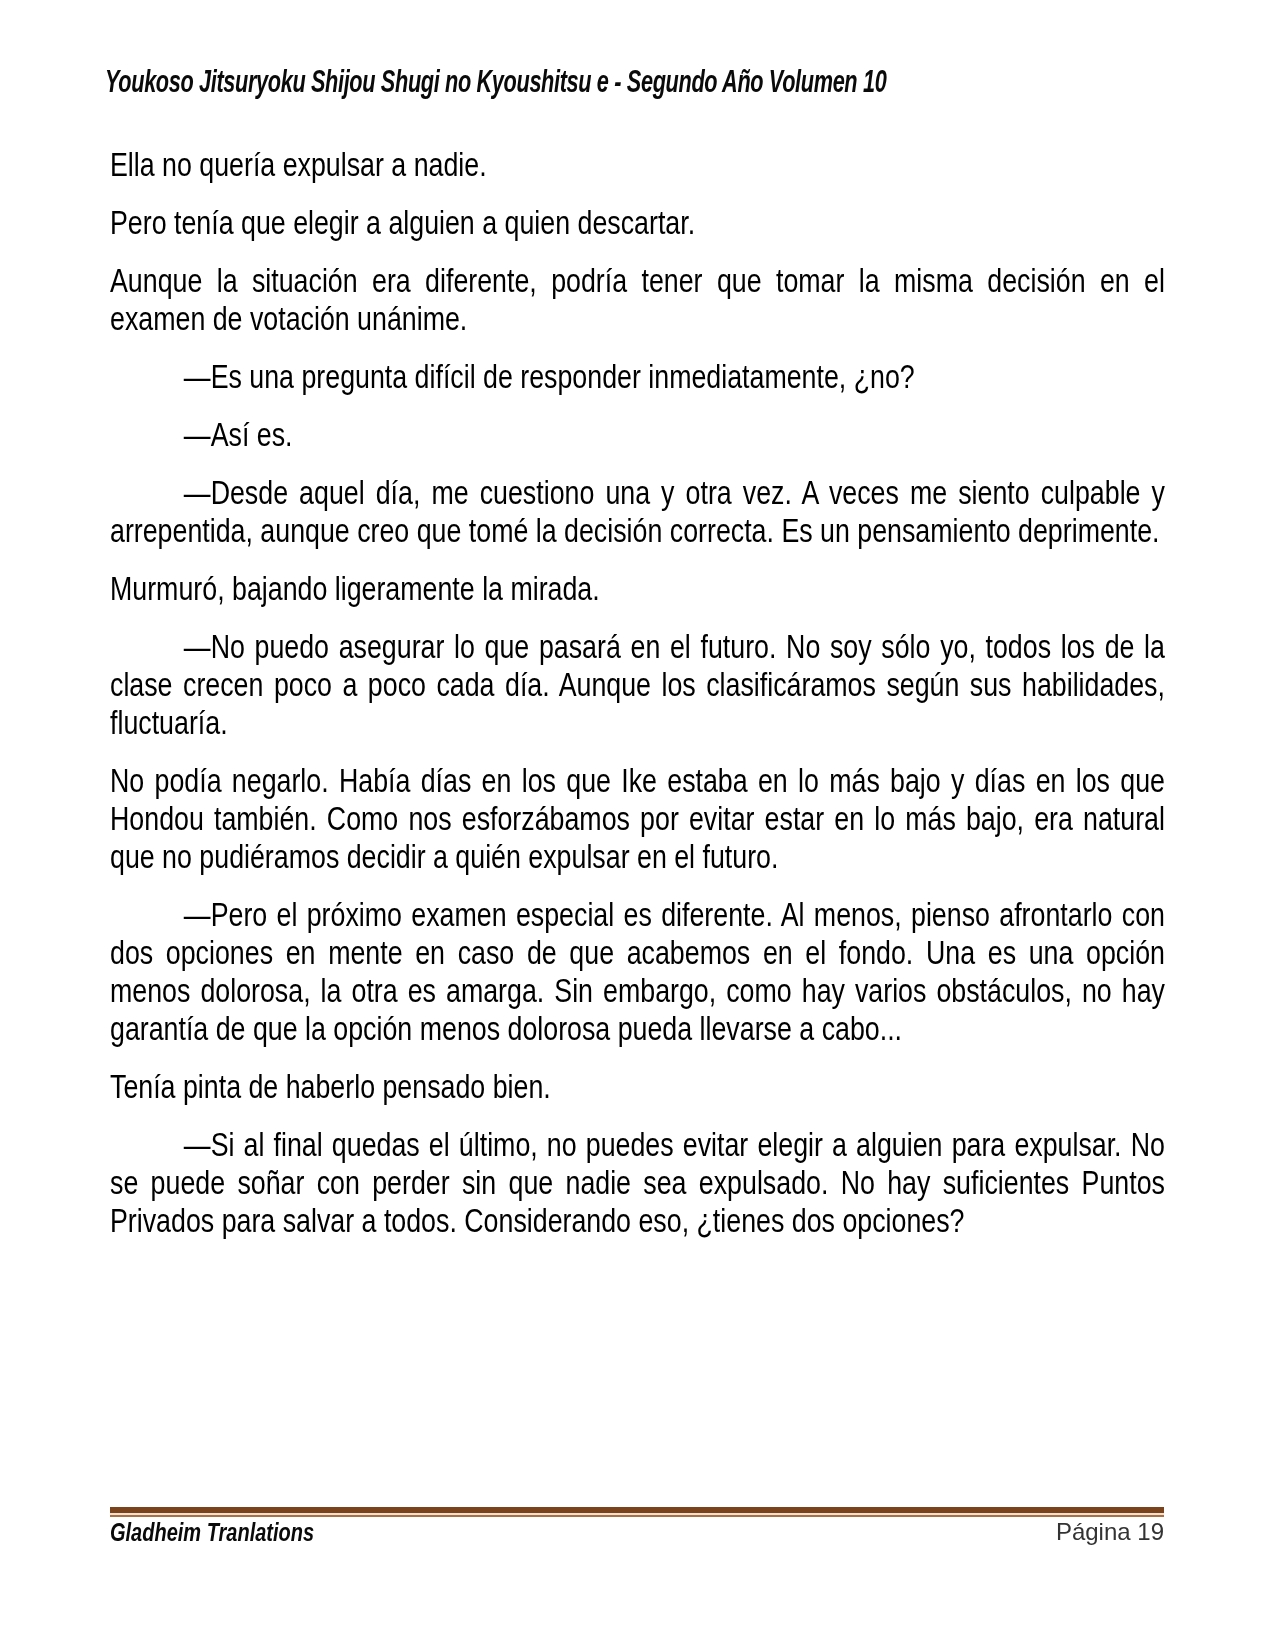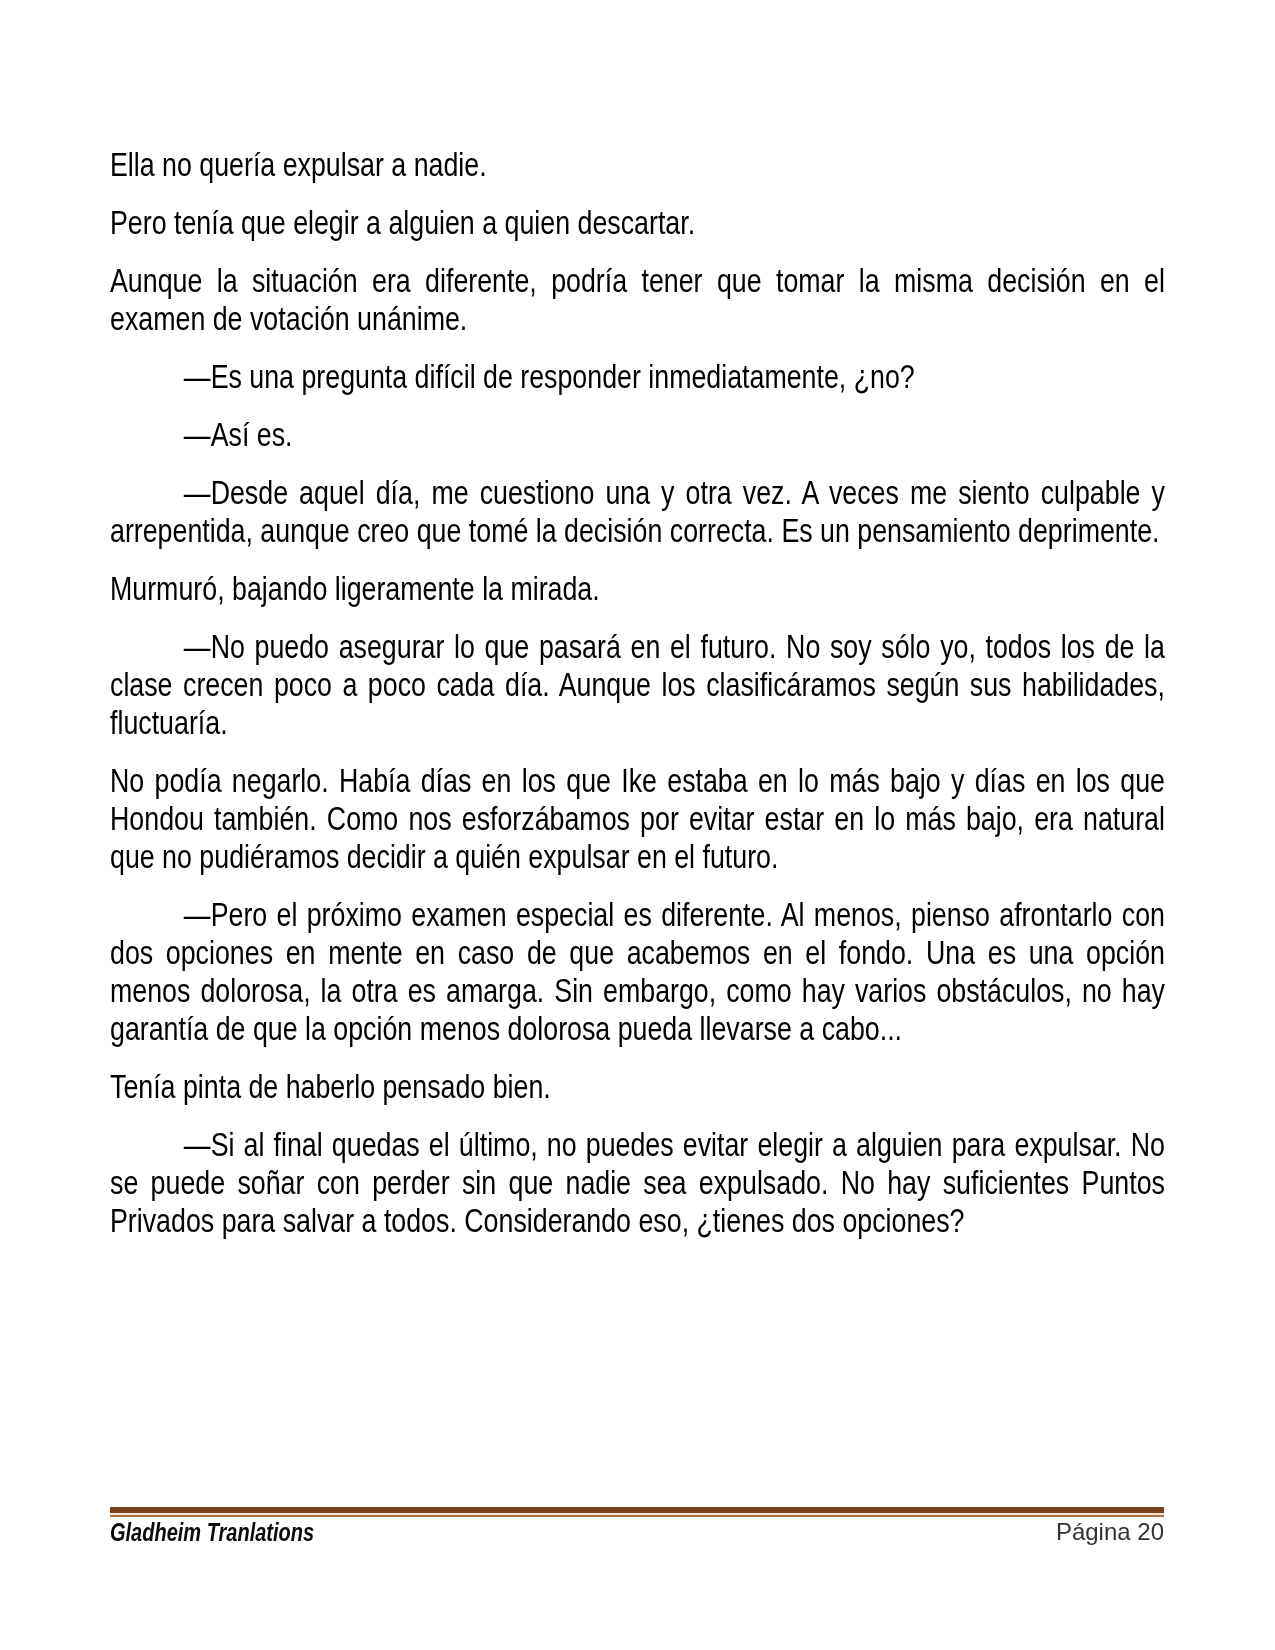--- a/index.html
+++ b/index.html
@@ -92,20 +92,23 @@
     line-height: 32px;
     font-weight: 400;
     color: #333333;
   }
 </style>
 </head>
 <body>
 
 <div class="page">
 
+  <div class="page-header">
+    <span class="header-title">Youkoso Jitsuryoku Shijou Shugi no Kyoushitsu e - Segundo Año Volumen 10</span>
+  </div>
 
   <div class="body-text">
     <p>Ella no quería expulsar a nadie.</p>
     <p>Pero tenía que elegir a alguien a quien descartar.</p>
     <p>Aunque la situación era diferente, podría tener que tomar la misma decisión en el examen de votación unánime.</p>
     <p class="dialog">—Es una pregunta difícil de responder inmediatamente, ¿no?</p>
     <p class="dialog">—Así es.</p>
     <p class="dialog">—Desde aquel día, me cuestiono una y otra vez. A veces me siento culpable y arrepentida, aunque creo que tomé la decisión correcta. Es un pensamiento deprimente.</p>
     <p>Murmuró, bajando ligeramente la mirada.</p>
     <p class="dialog">—No puedo asegurar lo que pasará en el futuro. No soy sólo yo, todos los de la clase crecen poco a poco cada día. Aunque los clasificáramos según sus habilidades, fluctuaría.</p>
@@ -116,16 +119,16 @@
   </div>
 
   <div class="footer-rule">
     <div class="rule-thick" style="background: rgb(122, 67, 28);"></div>
     <div class="rule-gap" style="background: rgb(243, 225, 207);"></div>
     <div class="rule-thin" style="background: rgb(170, 112, 68);"></div>
   </div>
 
   <div class="footer-row">
     <span class="translator">Gladheim Tranlations</span>
-    <span class="page-number">Página 20</span>
+    <span class="page-number">Página 19</span>
   </div>
 
 </div>
 
 </body></html>

